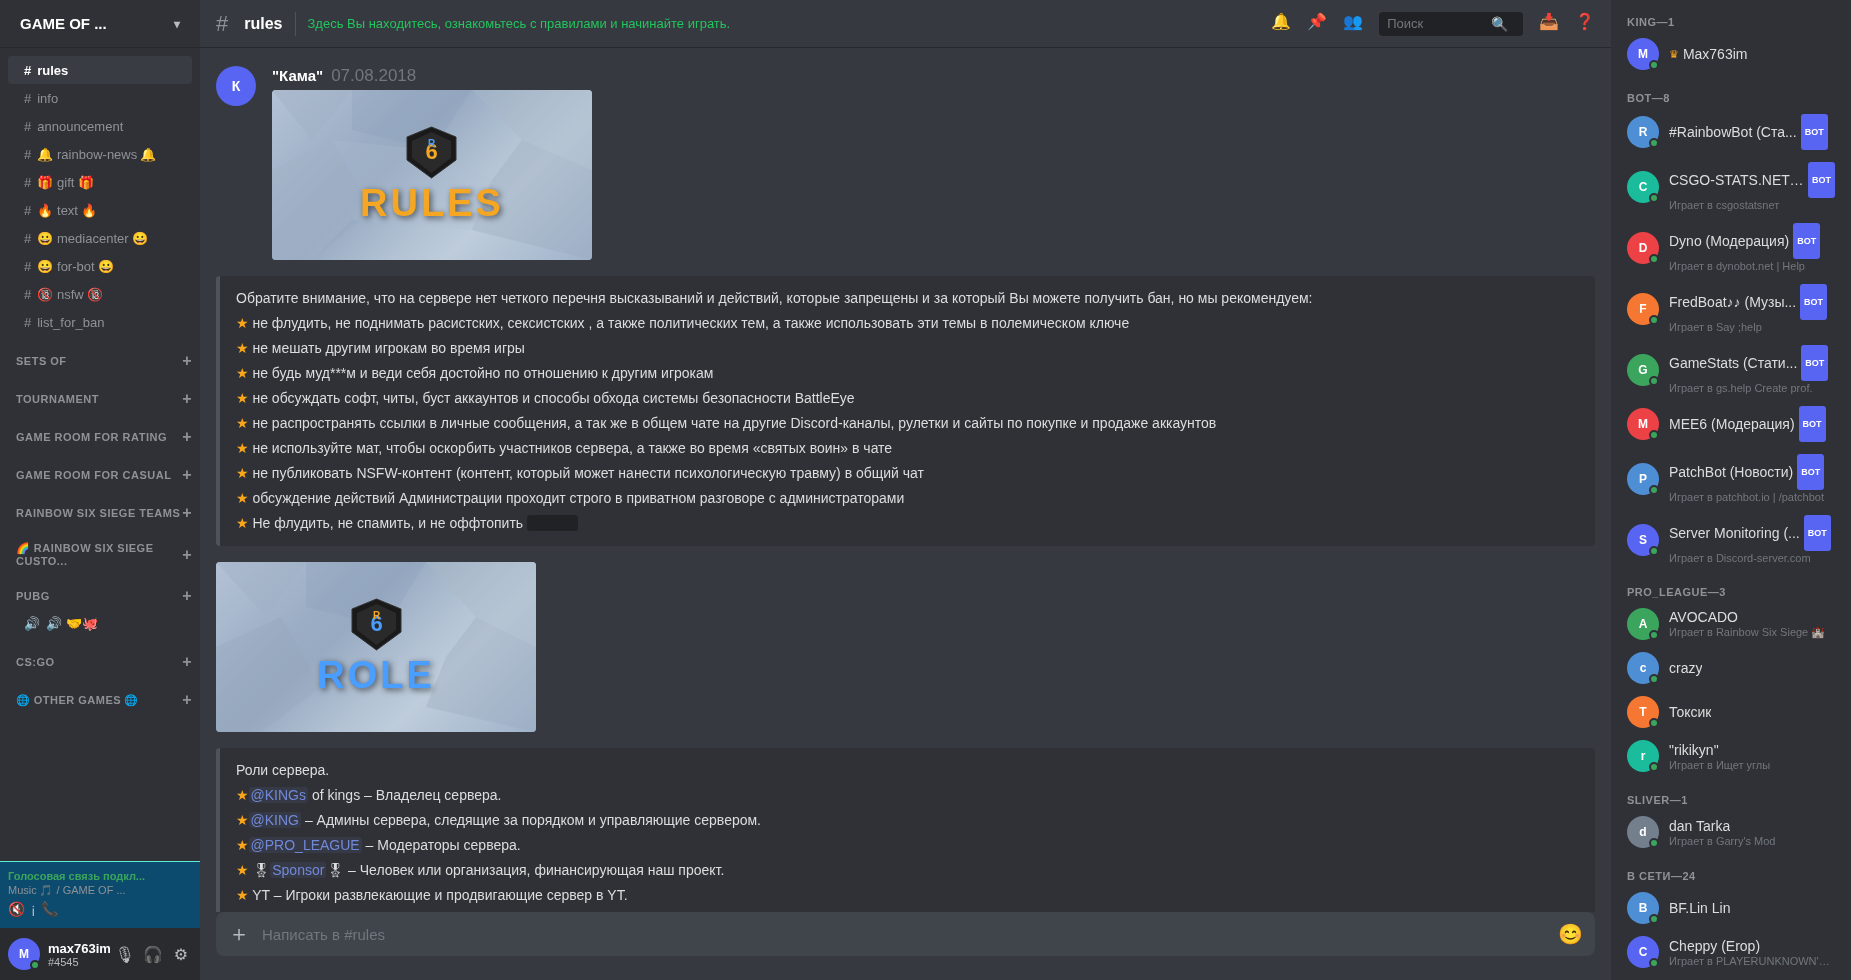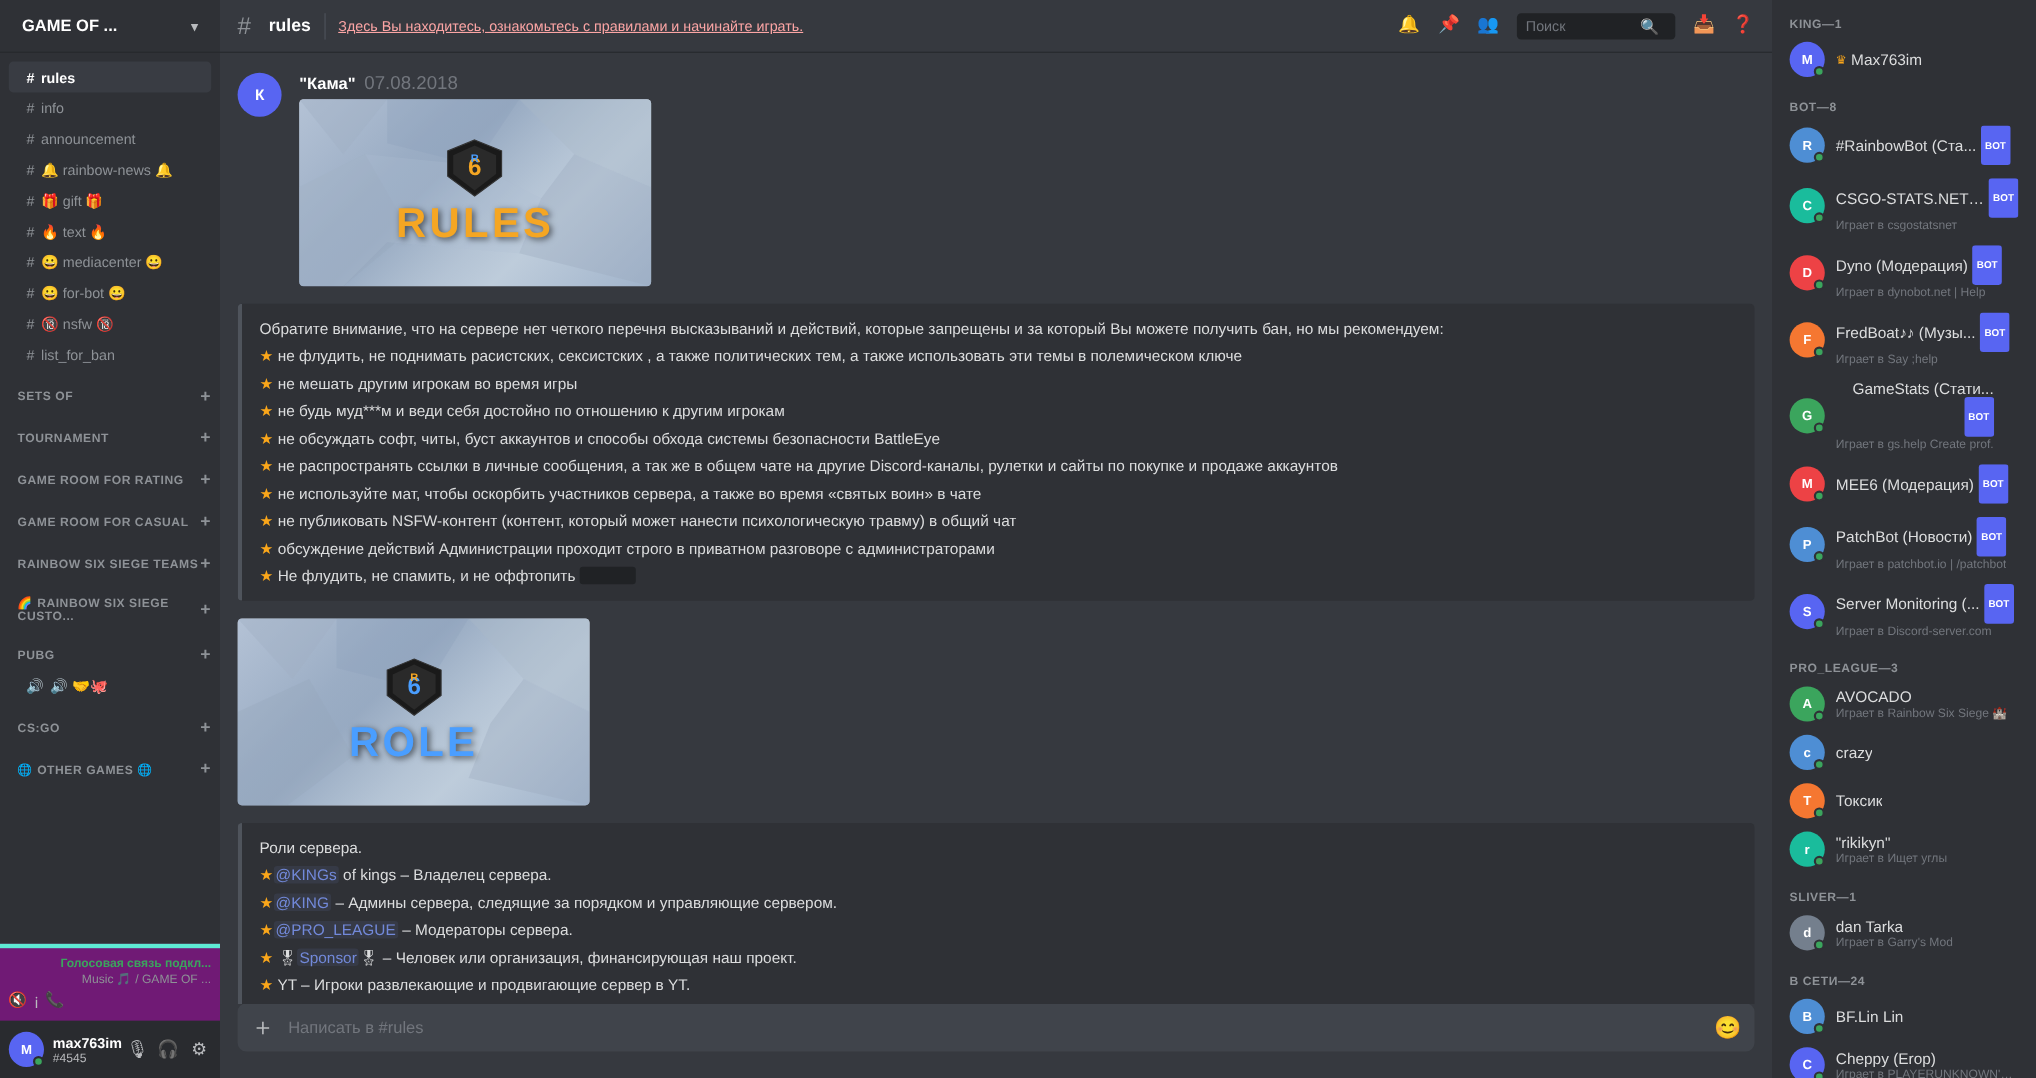--- a/index.html
+++ b/index.html
@@ -89,21 +89,21 @@
       border-bottom: 1px solid #26282c;
       display: flex;
       align-items: center;
       padding: 0 16px;
       flex-shrink: 0;
       gap: 12px;
     }
     #channel-header .hash { font-size: 22px; color: #8e9297; margin-right: 4px; }
     #channel-header .channel-name { font-weight: 700; color: #fff; font-size: 16px; }
     #channel-header .divider { width: 1px; height: 24px; background: #4f545c; }
-    #channel-header .description { color: #fca5a5; font-size: 13px; flex: 1; text-decoration: underline; }
+    #channel-header .description { color: #22c55e; font-size: 13px; flex: 1; }
     #channel-header .header-icons { display: flex; gap: 16px; margin-left: auto; }
     #channel-header .header-icon { color: #b9bbbe; cursor: pointer; font-size: 16px; }
     #channel-header .search-bar { background: #202225; border-radius: 4px; padding: 4px 8px; display: flex; align-items: center; gap: 4px; width: 144px; }
     #channel-header .search-bar input { background: transparent; border: none; outline: none; color: #dcddde; font-size: 13px; width: 100px; }
     #channel-header .search-bar input::placeholder { color: #72767d; }
 
     
     #messages-area {
       flex: 1;
       overflow-y: auto;
@@ -297,21 +297,21 @@
       <div class="channel-label">
         <span style="flex:1">CS:GO</span>
         <span class="add-icon">+</span>
       </div>
       <div class="channel-label">
         <span style="flex:1">🌐 OTHER GAMES 🌐</span>
         <span class="add-icon">+</span>
       </div>
     </div>
 
-  <div style="background:#701a75; padding:8px; border-top:4px solid #5eead4; flex-shrink:0;text-align:right;">
+  <div style="background:#0c4a6e; padding:8px; border-top:1px solid #5eead4; flex-shrink:0;">
     <div style="font-size:11px; color:#3ba55d; font-weight:700;">Голосовая связь подкл...</div>
     <div style="font-size:11px; color:#8e9297; margin-top:2px;">Music 🎵 / GAME OF ...</div>
     <div style="display:flex; gap:6px; margin-top:4px;">
       <span style="color:#b9bbbe; font-size:14px;">🔇</span>
       <span style="color:#b9bbbe; font-size:14px;">ℹ</span>
       <span style="color:#b9bbbe; font-size:14px;">📞</span>
     </div>
   </div>
 
   <div id="user-bar">
@@ -488,21 +488,21 @@
         <div style="display: flex; align-items: center;">
           <span class="member-name" style="overflow: hidden; text-overflow: ellipsis; white-space: nowrap;">FredBoat♪♪ (Музы...</span>
           <span class="bot-badge">BOT</span>
         </div>
         <div class="member-subtext" style="overflow: hidden; text-overflow: ellipsis; white-space: nowrap;">Играет в Say ;help</div>
       </div>
     </div>
     <div class="member-item">
       <div class="member-avatar av-green">G<div class="status status-online"></div></div>
       <div style="overflow: hidden;">
-        <div style="display: flex; align-items: flex-end; flex-direction: column;">
+        <div style="display: flex; align-items: center;">
           <span class="member-name" style="overflow: hidden; text-overflow: ellipsis; white-space: nowrap;">GameStats (Стати...</span>
           <span class="bot-badge">BOT</span>
         </div>
         <div class="member-subtext" style="overflow: hidden; text-overflow: ellipsis; white-space: nowrap;">Играет в gs.help Create prof.</div>
       </div>
     </div>
     <div class="member-item">
       <div class="member-avatar av-red">M<div class="status status-online"></div></div>
       <div style="overflow: hidden;">
         <div style="display: flex; align-items: center;">

